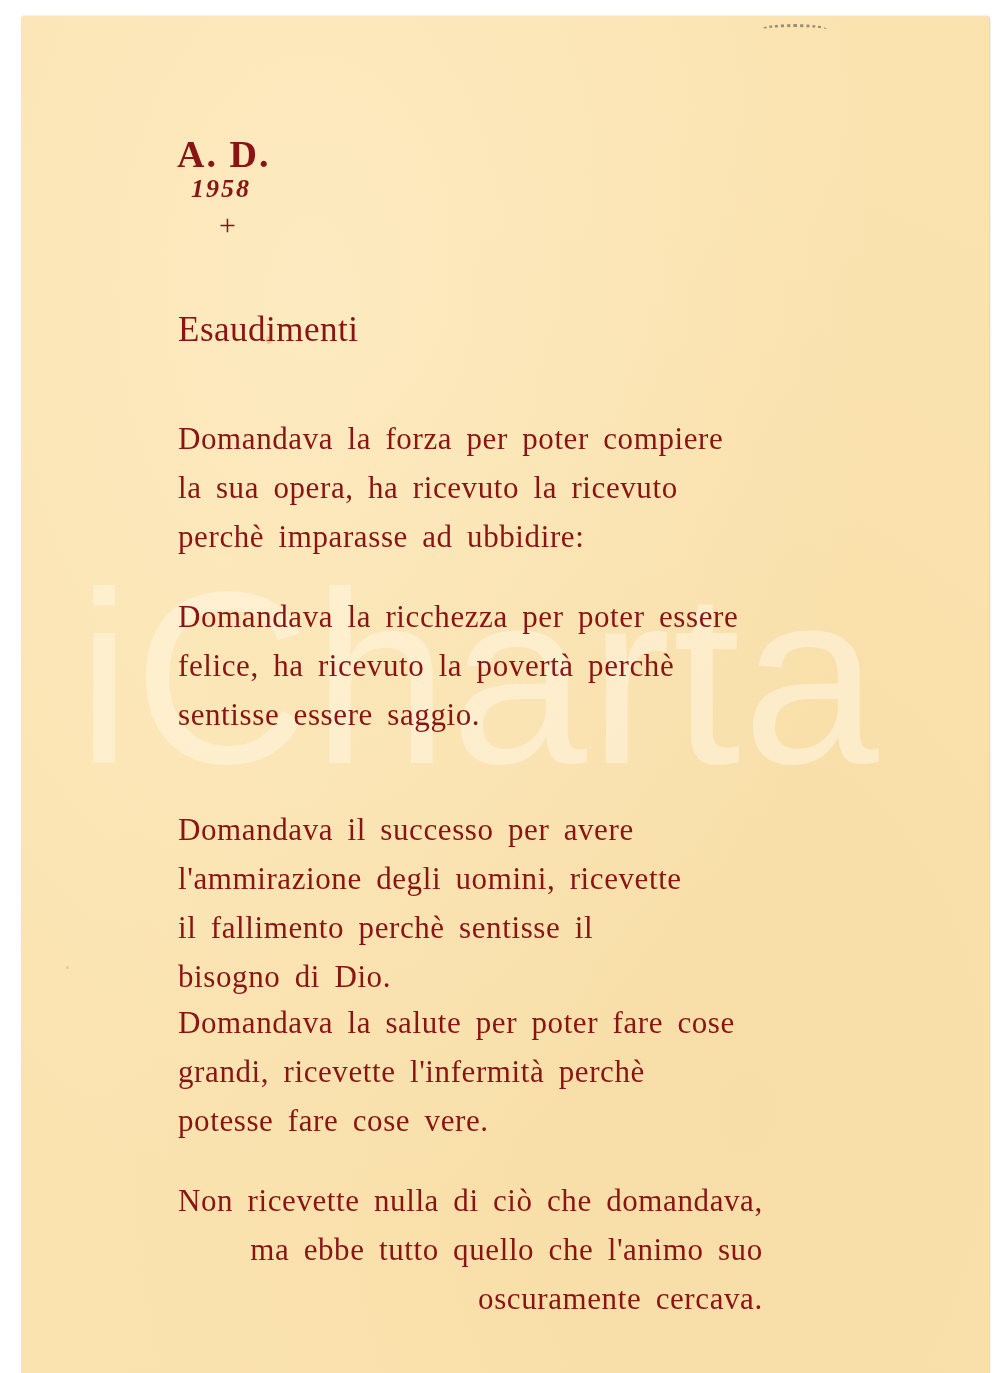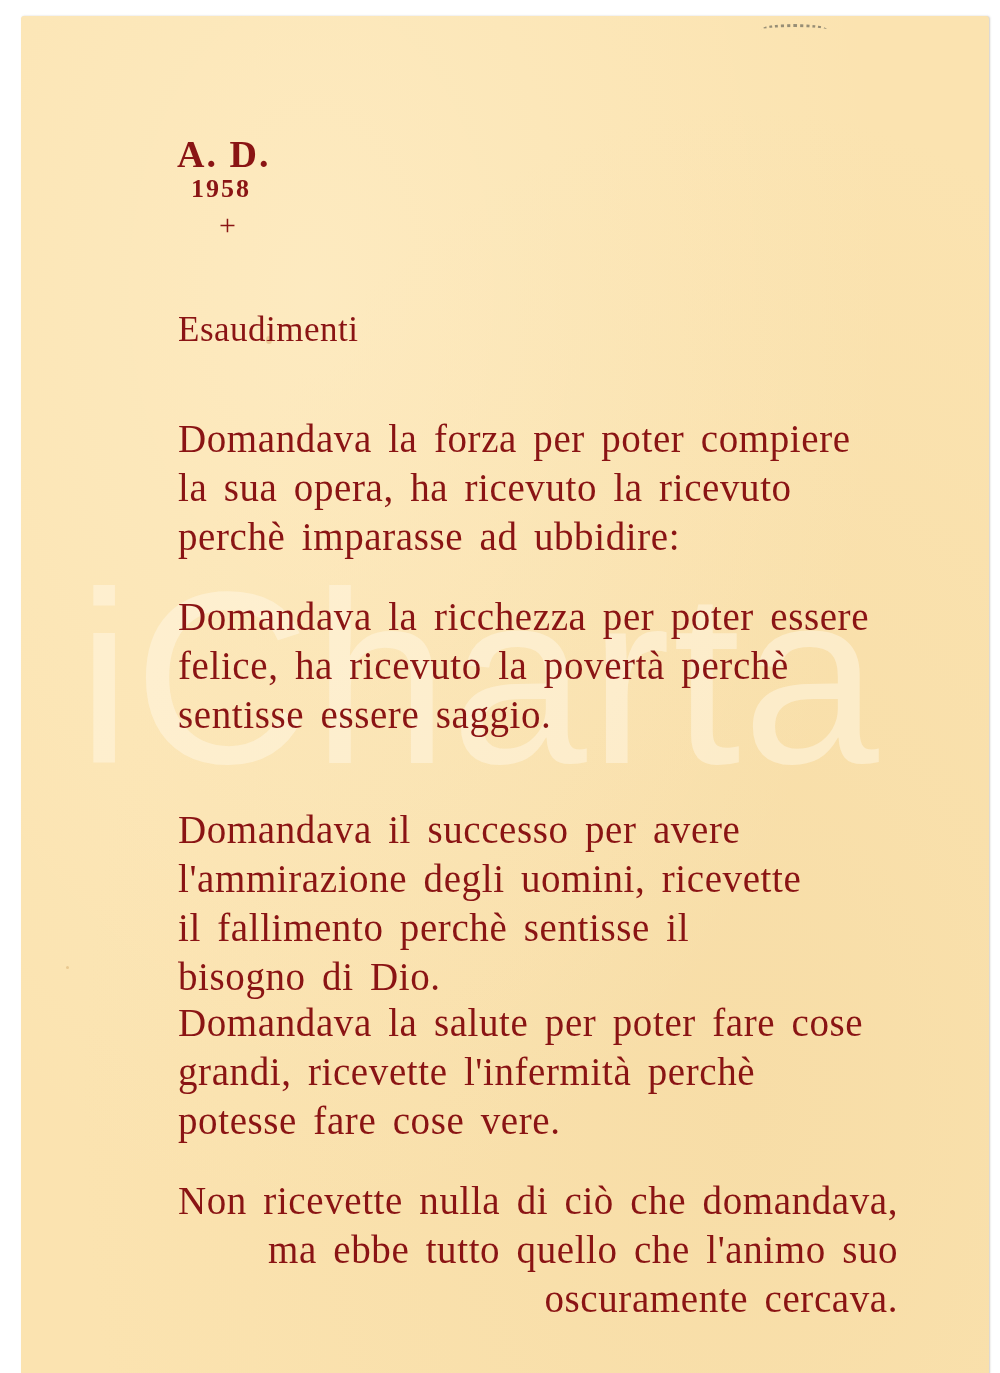--- a/index.html
+++ b/index.html
@@ -54,41 +54,42 @@
       top: 116px;
       font-size: 38px;
       letter-spacing: 2px;
       font-weight: bold;
     }
     .head-year {
       position: absolute;
       left: 170px;
       top: 158px;
       font-size: 26px;
+      font-style: italic;
       font-weight: bold;
       letter-spacing: 2px;
     }
     .head-cross {
       position: absolute;
       left: 198px;
       top: 194px;
       font-size: 30px;
       line-height: 1;
     }
     .title {
       position: absolute;
       left: 157px;
       top: 294px;
       font-size: 35px;
       letter-spacing: 0.5px;
     }
     .stanza {
       position: absolute;
       left: 157px;
-      font-size: 39px;
+      font-size: 31px;
       line-height: 49px;
       letter-spacing: 0.6px;
       word-spacing: 6px;
       white-space: nowrap;
     }
     .stanza .line { display: block; }
     .s1 { top: 398px; }
     .s2 { top: 576px; }
     .s3 { top: 789px; }
     .s4 { top: 982px; }

